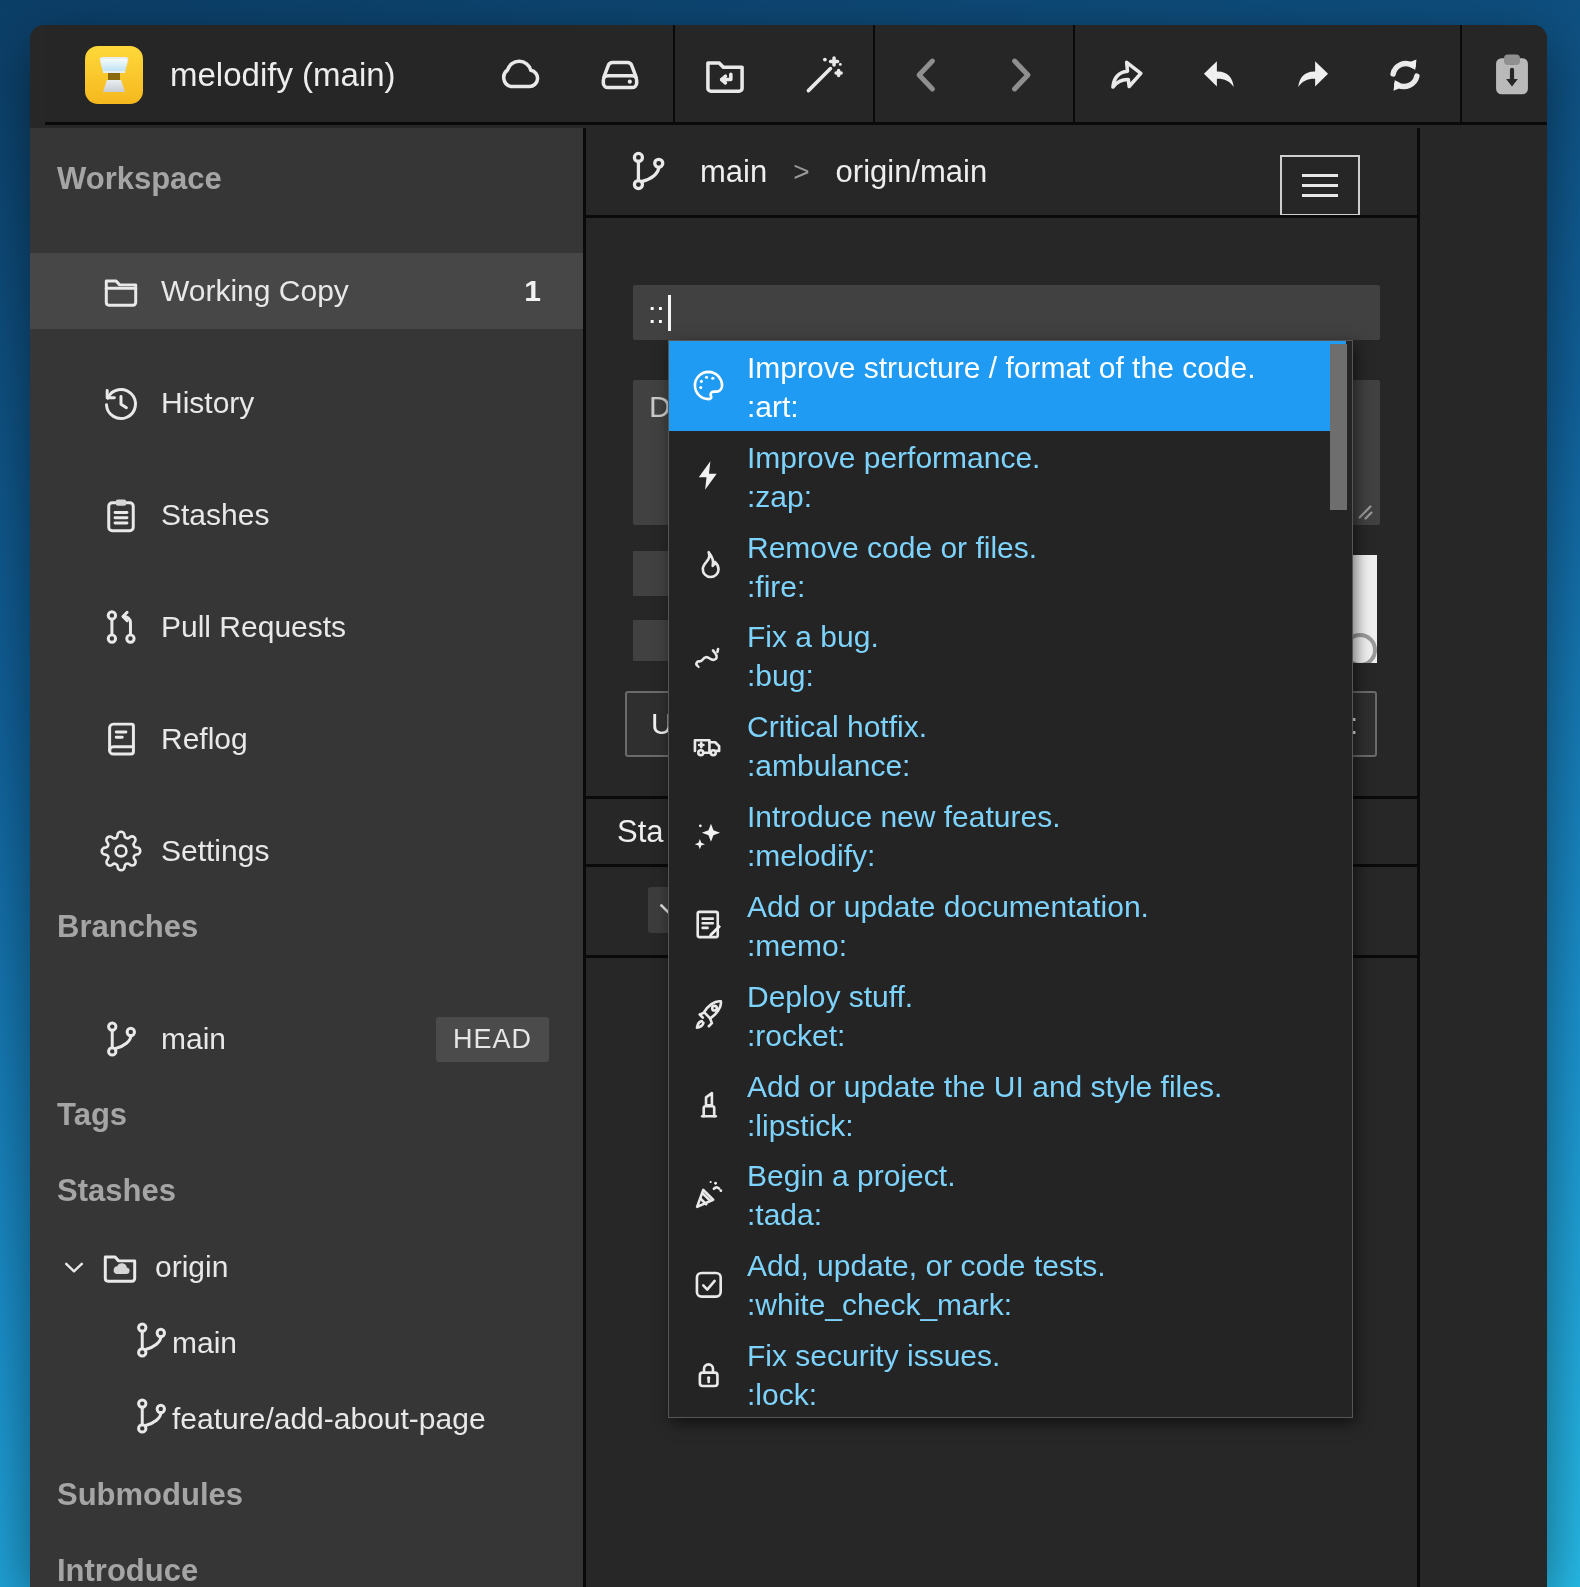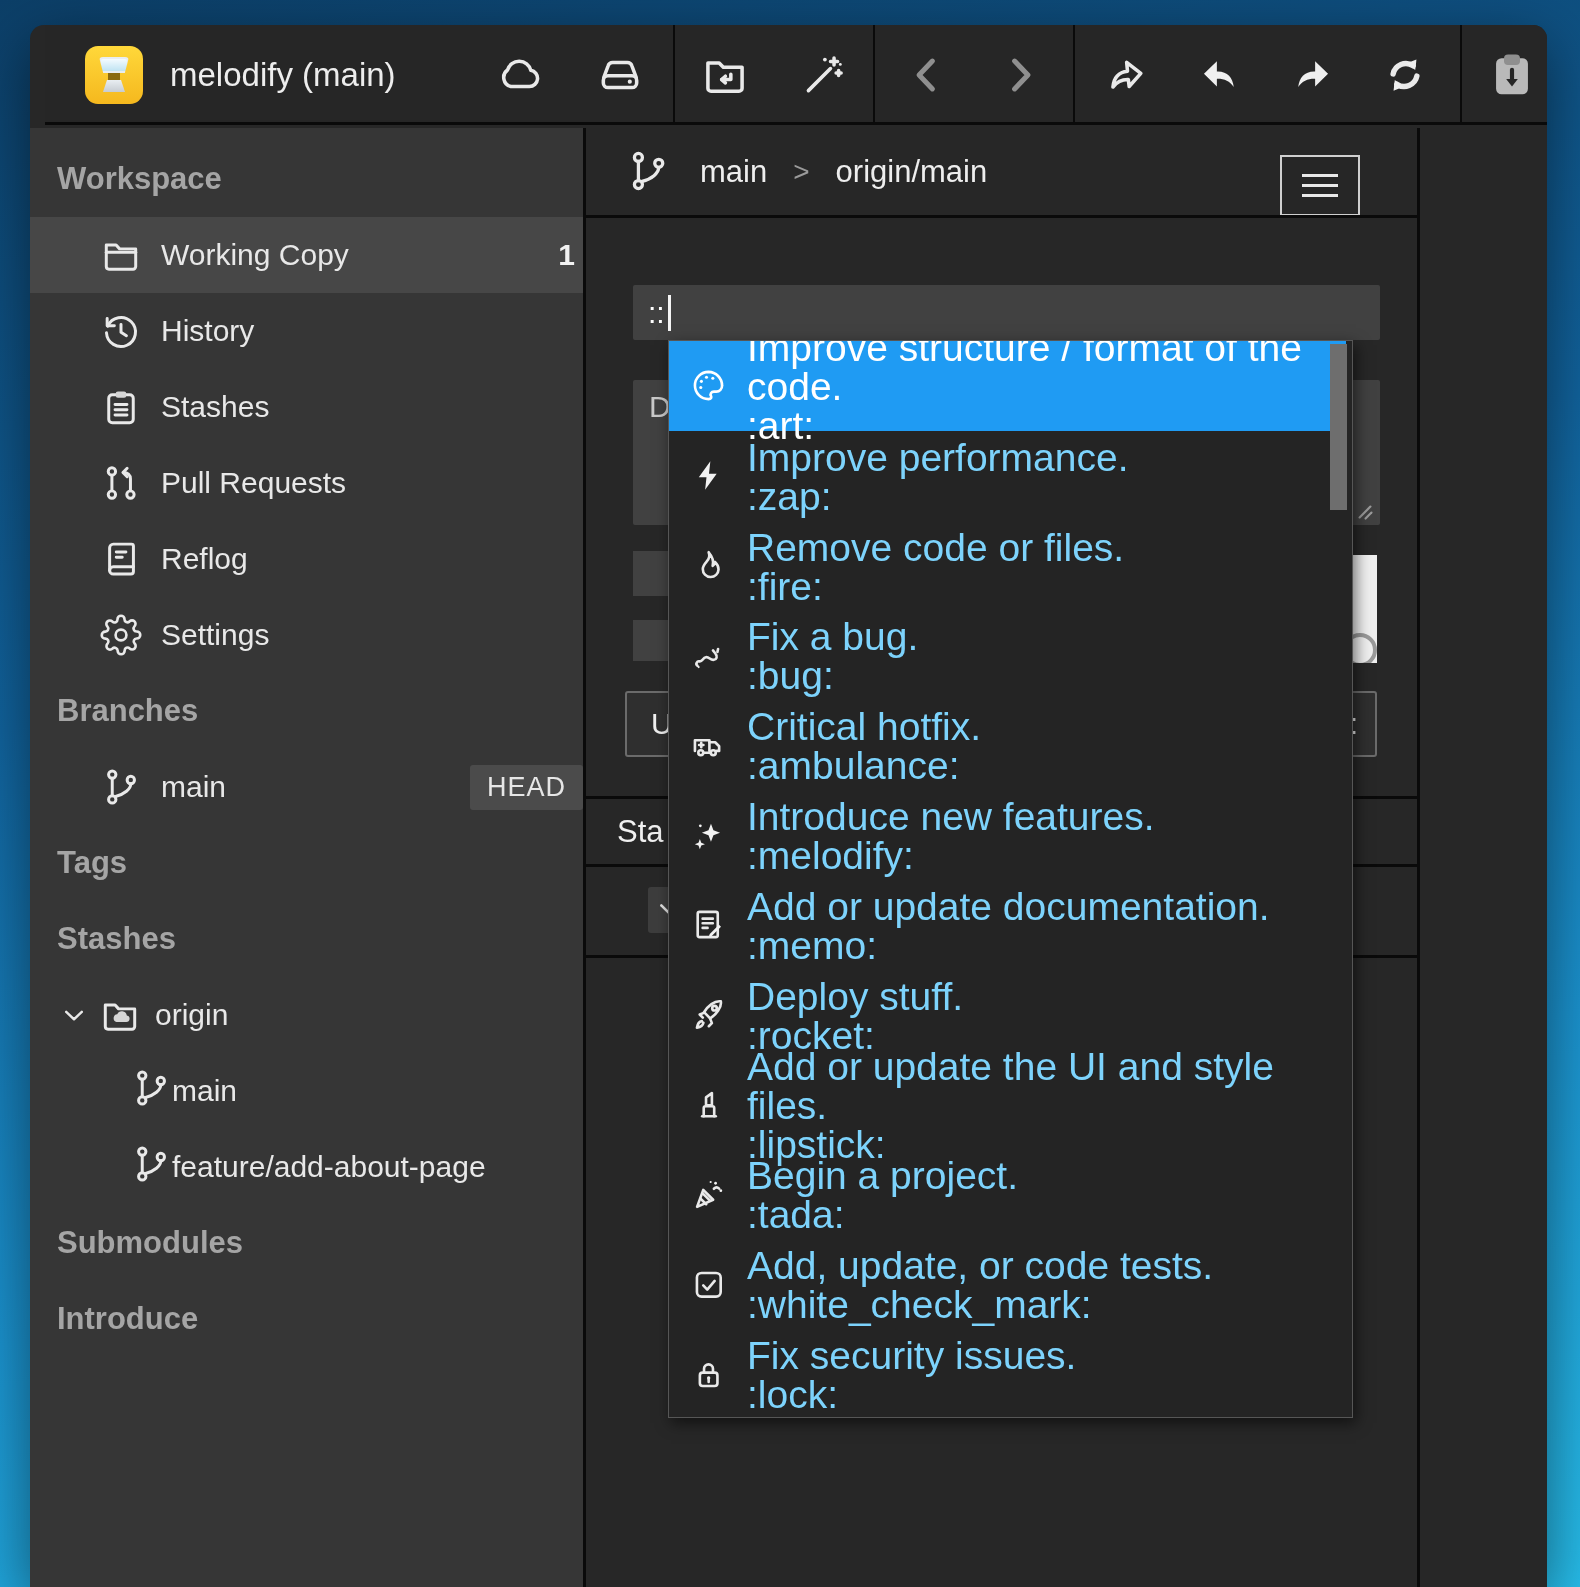--- a/index.html
+++ b/index.html
@@ -30,23 +30,23 @@
   .tb-icon { position:absolute; top:22px; width:56px; height:56px; display:flex; align-items:center; justify-content:center; }
   .tb-icon svg { width:50px; height:50px; }
 
   
   .body-row { position:absolute; top:103px; left:0; right:0; bottom:0; display:flex; }
   .sidebar { width:553px; background:#363636; padding-top:13px; flex:none; }
   .v-split { width:3px; background:#0a0a0a; flex:none; }
   .main { position:relative; flex:1; background:#272727; overflow:hidden; }
 
   
-  .s-row { height:76px; display:flex; align-items:center; color:#e8e8e8; font-size:30px; }
+  .s-row { height:76px; display:flex; align-items:center; color:#e8e8e8; font-size:30px; padding-right:34px; }
   .s-head { padding-left:27px; color:#a5a5a5; font-weight:bold; font-size:31px; }
-  .s-item { padding-left:70px; }
+  .s-item { padding-left:70px;margin-top:36px; }
   .s-item .s-ic { width:42px; height:42px; margin-right:19px; flex:none; display:flex; }
   .s-ic svg { width:42px; height:42px; }
   .s-sel { background:#474747; }
   .s-badge { margin-left:auto; font-weight:bold; color:#f2f2f2; padding-right:8px; }
   .head-badge { margin-left:auto; background:#4b4b4b; color:#e6e6e6; font-size:27px;
     padding:7px 17px; border-radius:3px; letter-spacing:1px; }
   .s-origin { padding-left:27px; }
   .s-origin .chev { width:34px; height:34px; margin-right:8px; display:flex; }
   .chev svg { width:34px; height:34px; }
   .s-child { padding-left:100px; }
@@ -91,21 +91,21 @@
     display:flex; align-items:center; justify-content:center; }
   .tool-btn svg { width:28px; height:28px; }
 
   
   .dropdown { left:82px; top:212px; width:685px; height:1078px; background:#242424;
     border:1px solid #565656; box-shadow:3px 5px 14px rgba(0,0,0,.55); overflow:hidden; z-index:10; }
   .dd-item { height:89.83px; display:flex; align-items:center; color:#7dd3fc; }
   .dd-item.sel { background:#1f9bf3; width:calc(100% - 6px); color:#ffffff; }
   .dd-ic { width:78px; flex:none; display:flex; justify-content:center; }
   .dd-ic svg { width:37px; height:37px; }
-  .dd-lines { display:flex; flex-direction:column; line-height:39px; font-size:39px; padding-top:2px; }
+  .dd-lines { display:flex; flex-direction:column; line-height:39px; font-size:30px; padding-top:2px; }
   .dd-scroll { position:absolute; right:5px; top:3px; width:17px; height:166px; background:#6e6e6e; }
 
   svg { fill:none; stroke:#e9e9e9; stroke-width:1.7; stroke-linecap:round; stroke-linejoin:round; }
   .gray svg { stroke:#8f8f8f; }
 </style>
 </head>
 <body>
 
 <div class="desktop">
   <div class="window">

